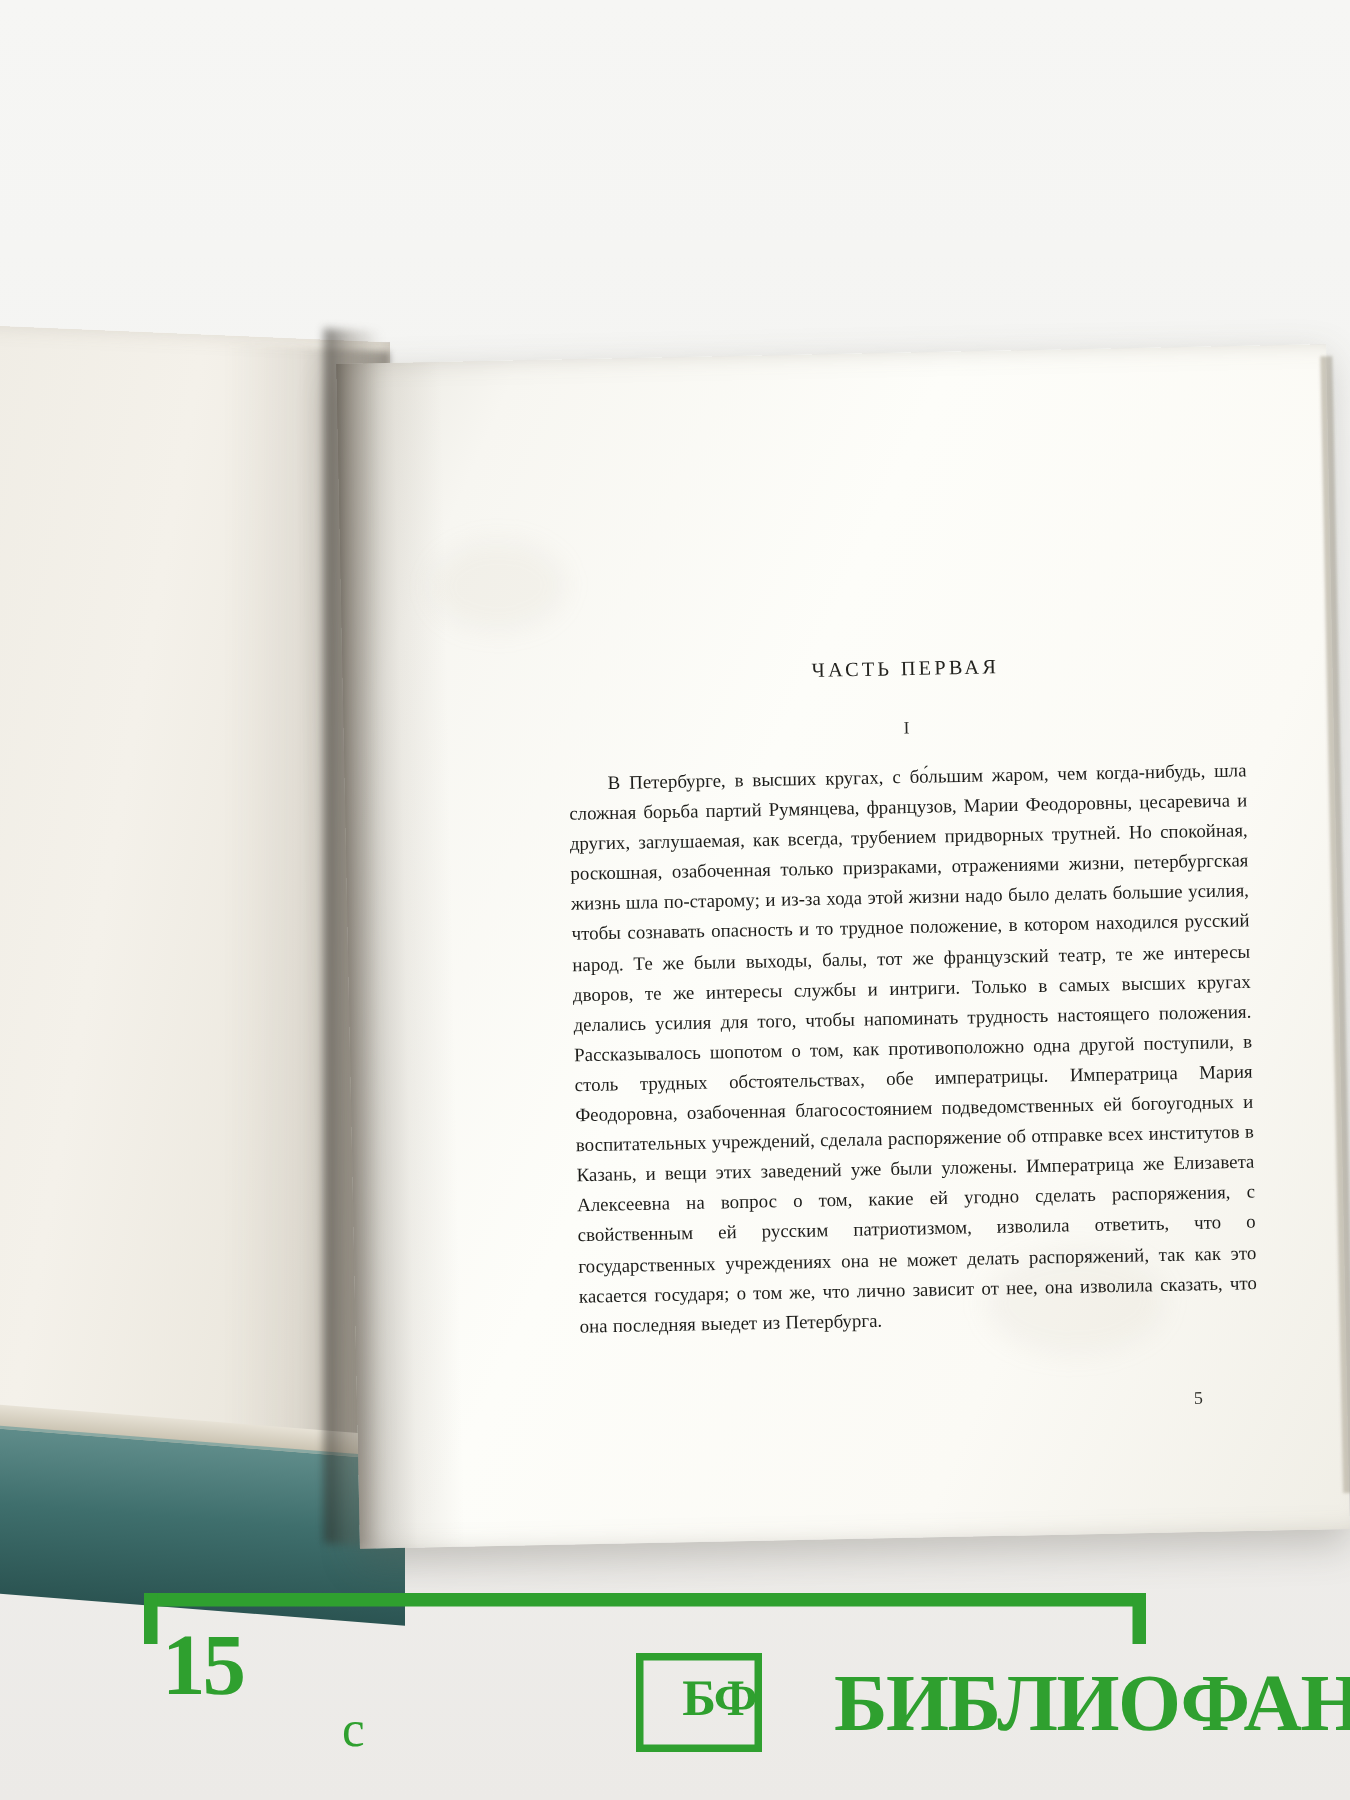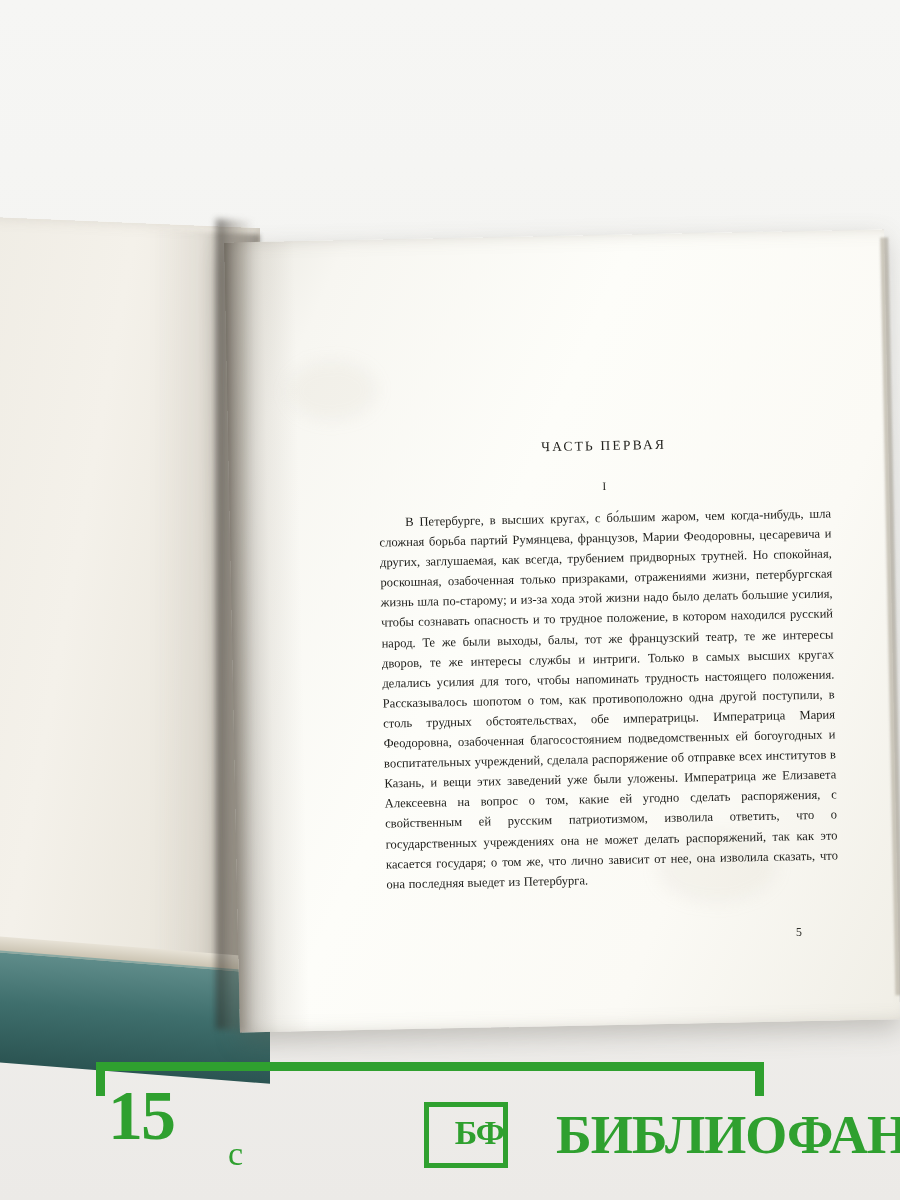--- a/index.html
+++ b/index.html
@@ -177,21 +177,21 @@
     height: 34px;
     background: #2fa02f;
   }
   .banner-rule-cap.right {
     left: 755px;
   }
   .price {
     position: absolute;
     left: 108px;
     top: 36px;
-    font-size: 70px;
+    font-size: 58px;
     font-weight: bold;
     color: #2fa02f;
     font-family: "Liberation Serif", serif;
     letter-spacing: -2px;
   }
   .price-cur {
     position: absolute;
     left: 228px;
     top: 95px;
     font-size: 34px;

